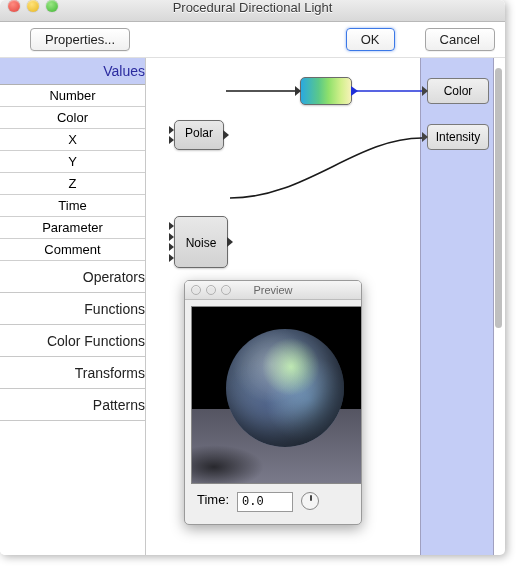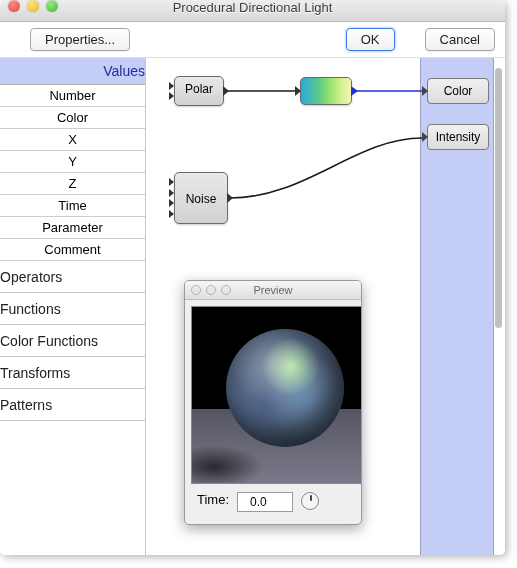--- a/index.html
+++ b/index.html
@@ -18,31 +18,31 @@
   .toolbar { height: 36px; display: flex; align-items: center; padding: 0 10px; background: #fff; border-bottom: 1px solid #e0e0e0; }
   .btn { background: linear-gradient(#ffffff,#f0f0f0); border: 1px solid #a5a5a5; border-radius: 4px; padding: 3px 14px; font-size: 13px; color: #222; cursor: pointer; box-shadow: 0 1px 0 rgba(0,0,0,0.05); margin-left: 20px; }
   .btn.default { border: 1.5px solid #3b78e7; box-shadow: 0 0 3px rgba(59,120,231,0.6); }
   .toolbar .spacer { flex: 1; }
 
   .content { display: flex; height: calc(100% - 58px); }
 
   .sidebar { width: 146px; border-right: 1px solid #c8c8c8; display: flex; flex-direction: column; overflow: hidden; background: #fff; }
   .sb-header { background: #c4cdf6; color: #2b2b9f; font-size: 14px; font-weight: 500; text-align: right; padding: 5px 0; border-bottom: 1px solid #b0b0b0; }
   .sb-item { text-align: center; padding: 3px 0; font-size: 13px; color: #000000; border-bottom: 1px solid #cfcfcf; cursor: pointer; }
-  .sb-group { text-align: left; padding: 8px 0 7px; font-size: 14px; color: #222; border-bottom: 1px solid #c8c8c8; cursor: pointer; }
+  .sb-group { text-align: right; padding: 8px 0 7px; font-size: 14px; color: #222; border-bottom: 1px solid #c8c8c8; cursor: pointer; }
 
   .canvas-wrap { flex: 1; position: relative; overflow: hidden; }
   .canvas { position: absolute; inset: 0; }
   .scrollbar { position: absolute; right: 3px; top: 10px; width: 7px; height: 260px; background: rgba(0,0,0,0.25); border-radius: 4px; }
 
   .output-panel { position: absolute; right: 11px; top: 0; bottom: 0; width: 74px; background: #c4cdf6; border-left: 1px solid #a0a0c0; border-right: 1px solid #a0a0c0; }
   .out-node { position: absolute; left: 6px; width: 62px; height: 26px; background: linear-gradient(#f0f0f0,#dcdcdc); border: 1px solid #7a7a7a; border-radius: 4px; display: flex; align-items: center; justify-content: center; font-size: 12px; cursor: pointer; }
   .out-node .port-in { position: absolute; left: -6px; top: 50%; transform: translateY(-50%); width: 0; height: 0; border-top: 5px solid transparent; border-bottom: 5px solid transparent; border-left: 6px solid #444; }
 
-  .node { position: absolute; background: linear-gradient(#e8e8e8,#d2d2d2); border: 1px solid #6b6b6b; border-radius: 5px; cursor: move; box-shadow: 0 1px 2px rgba(0,0,0,0.2); }
+  .node { position: absolute; background: linear-gradient(#e8e8e8,#d2d2d2); border: 1px solid #6b6b6b; border-radius: 5px; cursor: move; box-shadow: 0 1px 2px rgba(0,0,0,0.2); margin-top: 44px; }
   .node .label { font-size: 12px; text-align: center; padding: 5px 10px; }
   .node .port-out { position: absolute; right: -6px; top: 50%; transform: translateY(-50%); width: 0; height: 0; border-top: 5px solid transparent; border-bottom: 5px solid transparent; border-left: 6px solid #333; }
   .node .in-ports { position: absolute; left: -2px; top: 0; bottom: 0; display: flex; flex-direction: column; justify-content: space-around; padding: 4px 0; }
   .node .in-ports .p { width: 0; height: 0; border-top: 4px solid transparent; border-bottom: 4px solid transparent; border-left: 5px solid #333; margin-left: -4px; }
 
   .gradient-node { position: absolute; width: 52px; height: 28px; border: 1px solid #6b6b6b; border-radius: 5px; background: linear-gradient(90deg,#2aa9e0 0%, #5ac88a 35%, #8fe06b 55%, #d2f08c 80%, #f6f2b9 100%); cursor: move; box-shadow: 0 1px 2px rgba(0,0,0,0.2); }
   .gradient-node .port-out { position: absolute; right: -7px; top: 50%; transform: translateY(-50%); width: 0; height: 0; border-top: 5px solid transparent; border-bottom: 5px solid transparent; border-left: 7px solid #2030d8; }
   .gradient-node .port-in { position: absolute; left: -6px; top: 50%; transform: translateY(-50%); width: 0; height: 0; border-top: 5px solid transparent; border-bottom: 5px solid transparent; border-left: 6px solid #333; }
 
   svg.wires { position: absolute; inset: 0; pointer-events: none; }
@@ -63,21 +63,21 @@
       radial-gradient(circle at 38% 30%, rgba(255,255,255,0.25) 0%, rgba(255,255,255,0) 35%),
       radial-gradient(circle at 55% 32%, rgba(190,240,170,0.9) 0%, rgba(190,240,170,0) 28%),
       radial-gradient(circle at 70% 60%, rgba(120,160,200,0.8) 0%, rgba(120,160,200,0) 40%),
       radial-gradient(circle at 35% 65%, rgba(80,100,140,0.9) 0%, rgba(80,100,140,0) 45%),
       radial-gradient(circle at 50% 50%, #7d93a8 0%, #41506a 80%, #222838 100%);
     box-shadow: inset -14px -18px 28px rgba(0,0,0,0.55);
   }
   .pv-shadow { position: absolute; left: -28px; bottom: -6px; width: 100px; height: 44px; background: radial-gradient(ellipse at center, rgba(0,0,0,0.65) 0%, rgba(0,0,0,0) 70%); border-radius: 50%; }
   .pv-controls { display: flex; align-items: flex-start; gap: 8px; padding: 8px 6px 6px; }
   .pv-controls label { font-size: 13px; }
-  .pv-controls input[type="text"] { width: 56px; padding: 2px 12px; border: 1px solid #999; font-size: 12px; }
+  .pv-controls input[type="text"] { width: 56px; padding: 2px 4px; border: 1px solid #999; font-size: 12px; font-family: Liberation Mono, monospace; }
   .dial { width: 18px; height: 18px; border: 1px solid #888; border-radius: 50%; position: relative; background: #f5f5f5; cursor: pointer; }
   .dial::after { content:""; position:absolute; left: 8px; top: 2px; width: 2px; height: 6px; background: #444; border-radius: 1px; }
 </style>
 </head>
 <body>
 
 <div class="outer-shadow">
 
   <div class="titlebar">
     <div class="traffic">

